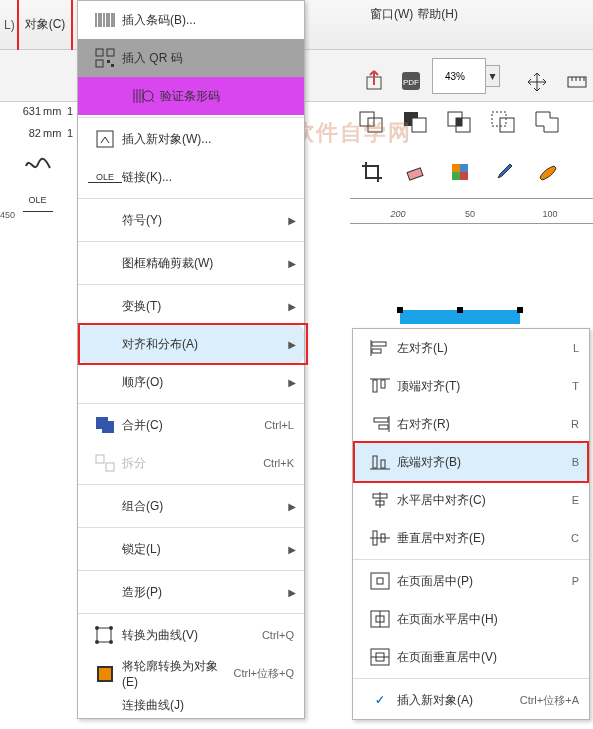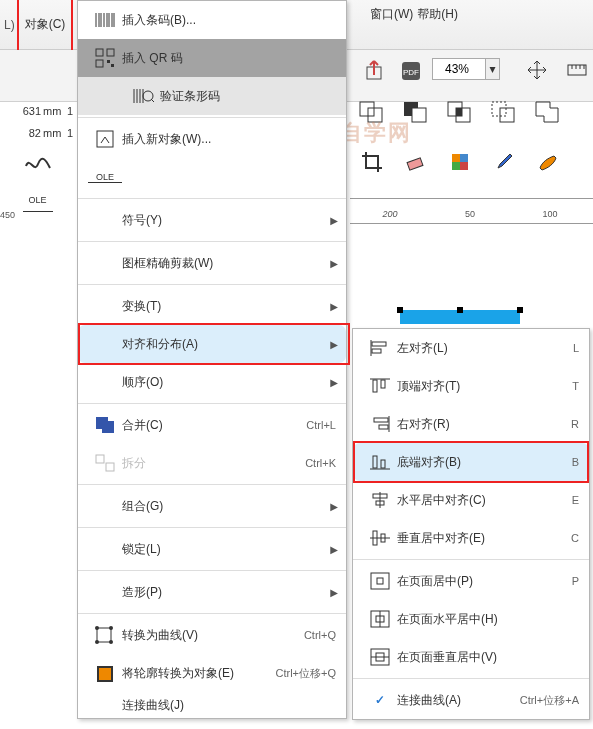--- a/index.html
+++ b/index.html
@@ -5,56 +5,56 @@
 * { margin: 0; padding: 0; box-sizing: border-box; font-family: "Microsoft YaHei", sans-serif; }
 body { width: 593px; height: 729px; background: #fff; overflow: hidden; position: relative; font-size: 12px; color: #333; }
 
 .top-bar { position: absolute; top: 0; left: 0; right: 0; height: 50px; background: linear-gradient(#f7f7f7,#ededed); border-bottom: 1px solid #ccc; display: flex; align-items: center; }
 .menu-btn { padding: 4px 8px; margin-left: 2px; }
 .menu-btn.boxed { border: 2px solid #e22; padding: 18px 6px; }
 .menu-right { position: absolute; left: 370px; top: 6px; display: flex; gap: 4px; }
 
 .toolbar1 { position: absolute; top: 50px; left: 0; right: 0; height: 52px; background: #f3f3f3; border-bottom: 1px solid #d0d0d0; display: flex; align-items: center; padding-left: 10px; gap: 6px; }
 .zoom-box { position: absolute; left: 432px; top: 8px; display:flex; align-items:center; }
-.zoom-box input { width: 54px; height: 22px; border:1px solid #aaa; font-size:12px; padding:0 12px;}
+.zoom-box input { width: 54px; height: 36px; border:1px solid #aaa; font-size:10px; padding:0 12px;}
 .zoom-box .dd { width:14px; height:22px; border:1px solid #aaa; border-left:0; background:#eee; text-align:center; line-height:20px;}
 
 .sidebar-dims { position: absolute; left: 0; top: 100px; width: 75px; }
 .dim-row { display:flex; align-items:center; height:22px; font-size:11px;}
 .dim-row span.val { flex:1; text-align:right; padding-right:2px;}
 .dim-row span.sfx { width:22px; }
 .dim-row span.sp { width:10px; text-align:center;}
 
 .left-tools { position: absolute; left: 0; top: 144px; width: 75px; display:flex; flex-direction:column; align-items:center; gap:14px; padding-top:6px;}
 .tool-ic { width:30px; height:24px; display:flex; align-items:center; justify-content:center;}
 
 .ruler-h { position: absolute; top: 198px; left: 350px; right:0; height: 26px; background:#fff; border-top:1px solid #999; border-bottom:1px solid #999; font-size:9px; color:#555;}
 .ruler-h .lbl { position:absolute; top:10px; transform:translateX(-50%); }
 
-.dropdown1 { position: absolute; left: 77px; top: 0; width: 270px; background:#fff; border:1px solid #b5b5b5; box-shadow:2px 2px 4px rgba(0,0,0,.2); }
+.dropdown1 { position: absolute; left: 77px; top: 0; width: 228px; background:#fff; border:1px solid #b5b5b5; box-shadow:2px 2px 4px rgba(0,0,0,.2); }
 .dd-item { display:flex; align-items:center; height:38px; padding:0 10px; position:relative;}
 .dd-item .ic { width:34px; display:flex; justify-content:center;}
 .dd-item .lbl { flex:1; }
 .dd-item .sc { color:#666; font-size:11px; width:70px; text-align:right;}
 .dd-item .arrow { position:absolute; right:8px; font-size:10px; color:#555;}
 .dd-item.hover { background:#a3a3a3; }
 .dd-item.highlight { background:#dbeefb;border-radius:7px; }
 .dd-item.disabled { color:#bbb; }
 .dd-sep { height:1px; background:#ddd; margin:2px 0;}
 .dd-item.boxed::after { content:""; position:absolute; left:0; right:-4px; top:-2px; bottom:-2px; border:2px solid #e22; pointer-events:none;}
 
 .dropdown2 { position: absolute; left: 352px; top: 328px; width: 238px; background:#fff; border:1px solid #b5b5b5; box-shadow:2px 2px 4px rgba(0,0,0,.2);}
 .dropdown2 .dd-item { height:38px; }
 .dropdown2 .dd-item .sc { width:90px; }
 .dropdown2 .dd-item.boxed::after { right:0; }
 .dd-item.checked .ic { color:#2a7ad1; font-weight:bold; }
 
 .shape-row { position:absolute; left:355px; top:100px; display:flex; gap:10px;}
 .shape-row2 { position:absolute; left:355px; top:150px; display:flex; gap:10px;}
-.sq-ic { width:34px; height:34px; display:flex; align-items:flex-start; justify-content:center; }
+.sq-ic { width:34px; height:34px; display:flex; align-items:flex-end; justify-content:center; }
 
 .watermark { position:absolute; left:292px; top:118px; font-size:22px; color:rgba(200,120,80,.35); font-weight:bold; letter-spacing:2px; pointer-events:none;}
 
 .selection { position:absolute; left:400px; top:310px; width:120px; height:14px; background:#1aa3e8; }
 .sel-h { position:absolute; width:6px; height:6px; background:#000; }
 
 svg { display:block; }
 </style>
 </head>
 <body>
@@ -177,21 +177,21 @@
 <div class="left-tools">
   <div class="tool-ic">
       <svg width="28" height="20">
         <path d="M2 14c4-10 8 8 12-2s8-4 12 4" stroke="#333" fill="none" stroke-width="2"></path>
       </svg>
     </div>
   <div class="tool-ic" style="font-size:9px;border-bottom:1px solid #333;">OLE</div>
 </div>
 
 <div class="ruler-h">
-  <span class="lbl" style="left:40px;font-style:italic;">200</span>
+  <span class="lbl" style="left:48px;font-style:italic;">200</span>
   <span class="lbl" style="left:120px;">50</span>
   <span class="lbl" style="left:200px;">100</span>
 </div>
 <div style="position:absolute;left:0;top:210px;font-size:9px;color:#555;">450</div>
 
 <div class="watermark">软件自学网</div>
 
 <div class="selection"></div>
 <div class="sel-h" style="left:397px;top:307px;"></div>
 <div class="sel-h" style="left:457px;top:307px;"></div>
@@ -211,21 +211,21 @@
         <svg width="20" height="20">
           <rect x="1" y="1" width="7" height="7" fill="none" stroke="#333"></rect>
           <rect x="12" y="1" width="7" height="7" fill="none" stroke="#333"></rect>
           <rect x="1" y="12" width="7" height="7" fill="none" stroke="#333"></rect>
           <rect x="12" y="12" width="3" height="3" fill="#333"></rect>
           <rect x="16" y="16" width="3" height="3" fill="#333"></rect>
         </svg>
       </span>
     <span class="lbl">插入 QR 码</span>
   </div>
-  <div class="dd-item" style="background:#e5e5e5;padding-left:48px;">
+  <div class="dd-item" style="background:#d946ef;padding-left:48px;">
     <span class="ic">
         <svg width="22" height="18">
           <path d="M2 2v14M5 2v14M8 2v14M11 2v14" stroke="#333"></path>
           <circle cx="16" cy="9" r="5" fill="none" stroke="#333"></circle>
           <path d="M19 12l3 3" stroke="#333"></path>
         </svg>
       </span>
     <span class="lbl">验证条形码</span>
   </div>
   <div class="dd-sep"></div>
@@ -233,20 +233,21 @@
     <span class="ic">
         <svg width="20" height="20">
           <rect x="2" y="2" width="16" height="16" fill="none" stroke="#333"></rect>
           <path d="M6 14l4-6 4 6" fill="none" stroke="#333"></path>
         </svg>
       </span>
     <span class="lbl">插入新对象(W)...</span>
   </div>
   <div class="dd-item">
     <span class="ic" style="font-size:9px;border-bottom:1px solid #333;">OLE</span>
+    <span class="lbl">链接(K)...</span>
   </div>
   <div class="dd-sep"></div>
   <div class="dd-item">
     <span class="ic"></span>
       <span class="lbl">符号(Y)</span>
       <span class="arrow">▶</span>
   </div>
   <div class="dd-sep"></div>
   <div class="dd-item">
     <span class="ic"></span>
@@ -431,16 +432,16 @@
           <rect x="3" y="2" width="18" height="16" fill="none" stroke="#333"></rect>
           <path d="M3 10h18" stroke="#333"></path>
           <rect x="8" y="6" width="8" height="8" fill="none" stroke="#333"></rect>
         </svg>
       </span>
     <span class="lbl">在页面垂直居中(V)</span>
   </div>
   <div class="dd-sep"></div>
   <div class="dd-item checked">
     <span class="ic">✓</span>
-    <span class="lbl">连接曲线(A)</span>
+    <span class="lbl">插入新对象(A)</span>
     <span class="sc">Ctrl+位移+A</span>
   </div>
 </div>
 
 </body></html>

